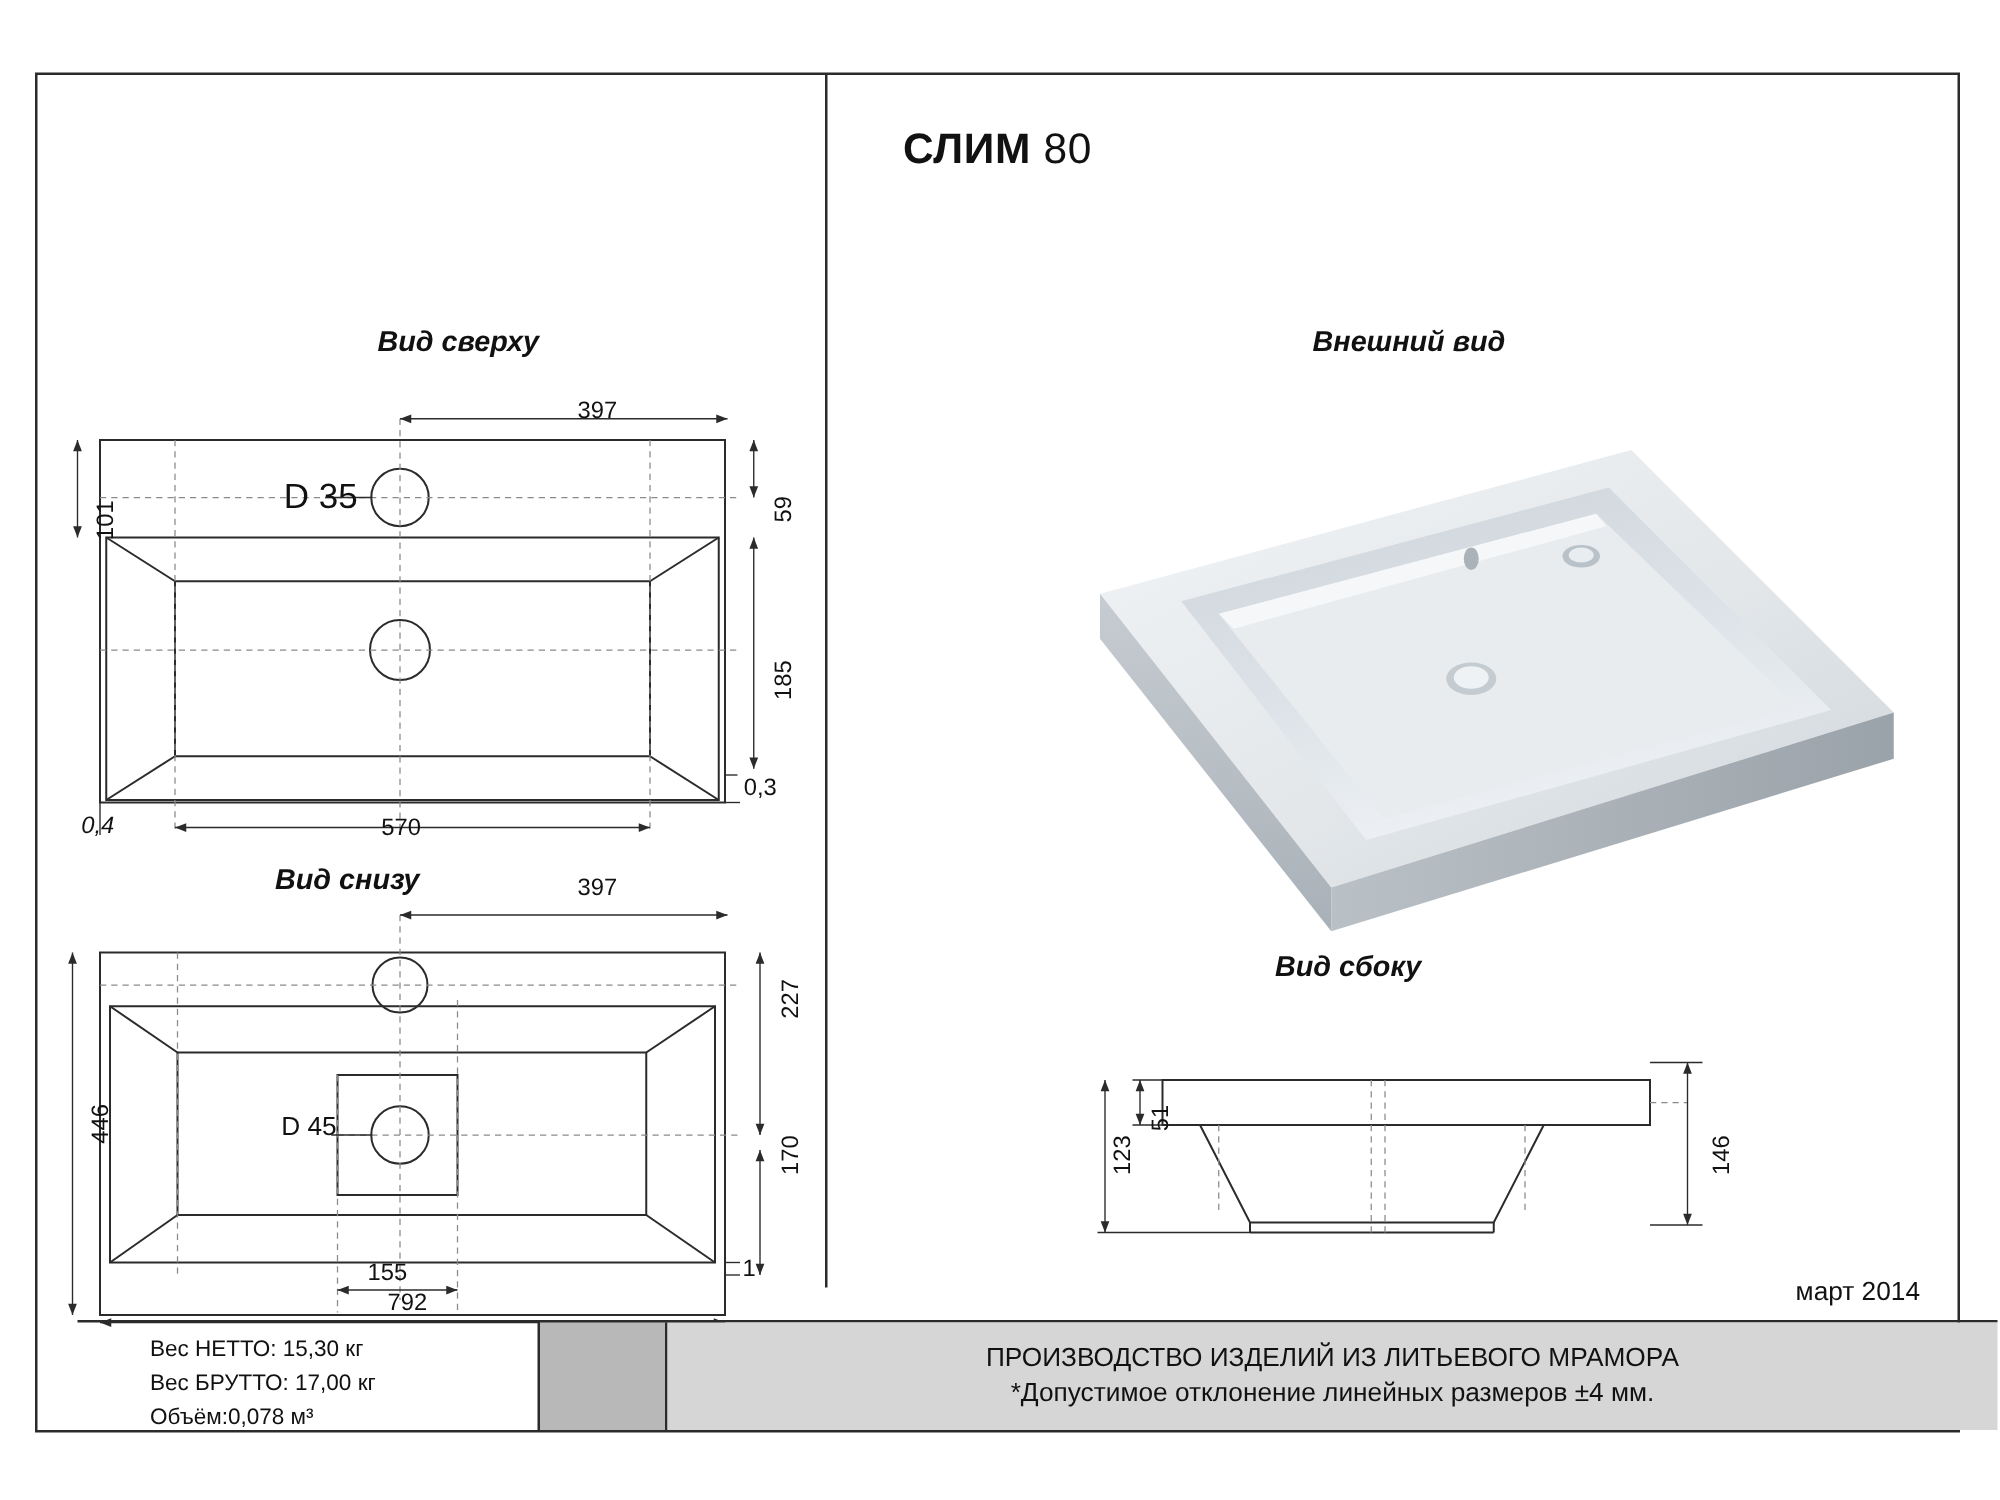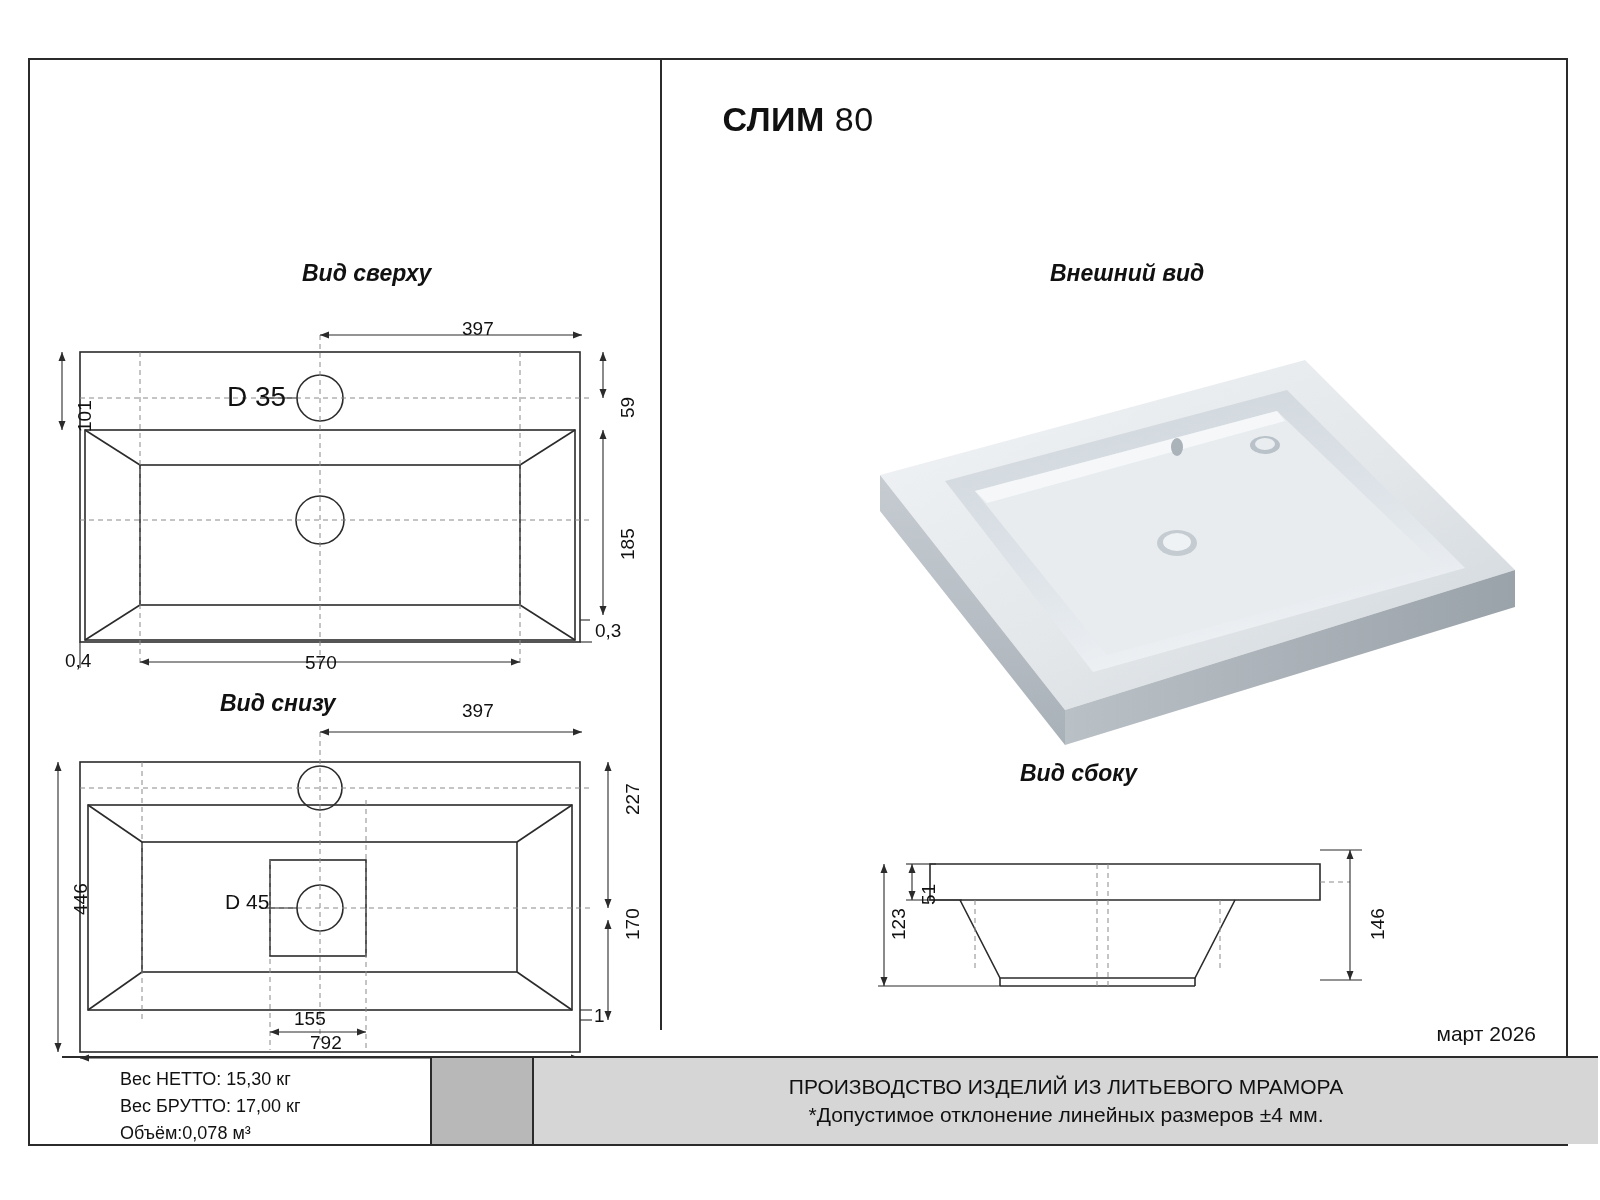--- a/index.html
+++ b/index.html
@@ -85,21 +85,21 @@
 
       <line x1="230" y1="108" x2="268" y2="108"></line>
     </g>
   </svg>
 
   <div class="dim" style="left:432px;top:258px;">397</div>
   <div class="dim v" style="left:44px;top:372px;">101</div>
   <div class="dim v" style="left:587px;top:358px;">59</div>
   <div class="dim v" style="left:587px;top:500px;">185</div>
   <div class="dim" style="left:565px;top:560px;text-align:right;">0,3</div>
-  <div class="dim" style="left:35px;top:590px;">0,4</div>
+  <div class="dim" style="left:35px;top:590px;font-style:italic;">0,4</div>
   <div class="dim" style="left:275px;top:592px;">570</div>
   <div class="dim" style="left:197px;top:321px;font-size:28px;text-align:center;">D 35</div>
 
   <div class="viewlabel" style="left:190px;top:630px;">Вид снизу</div>
 
   <svg width="630" height="360" style="left:0;top:660px;">
     <g fill="none" stroke="#2b2b2b" stroke-width="1.6">
       <rect x="50" y="42" width="500" height="290"></rect>
       <rect x="58" y="85" width="484" height="205"></rect>
       <rect x="112" y="122" width="375" height="130"></rect>
@@ -245,21 +245,21 @@
       <line x1="56" y1="44" x2="86" y2="44"></line>
       <line x1="28" y1="166" x2="150" y2="166"></line>
       <line x1="56" y1="80" x2="112" y2="80"></line>
     </g>
   </svg>
 
   <div class="dim v" style="left:888px;top:845px;">51</div>
   <div class="dim v" style="left:858px;top:880px;">123</div>
   <div class="dim v" style="left:1337px;top:880px;">146</div>
 
-  <div class="datestamp">март 2026</div>
+  <div class="datestamp">март 2014</div>
 
   <div class="footer">
     <div class="f-left">
       <div>Вес НЕТТО: 15,30 кг</div>
       <div>Вес БРУТТО: 17,00 кг</div>
       <div>Объём:0,078 м³</div>
     </div>
     <div class="f-mid"></div>
     <div class="f-right">
       <div>ПРОИЗВОДСТВО ИЗДЕЛИЙ ИЗ ЛИТЬЕВОГО МРАМОРА</div>

